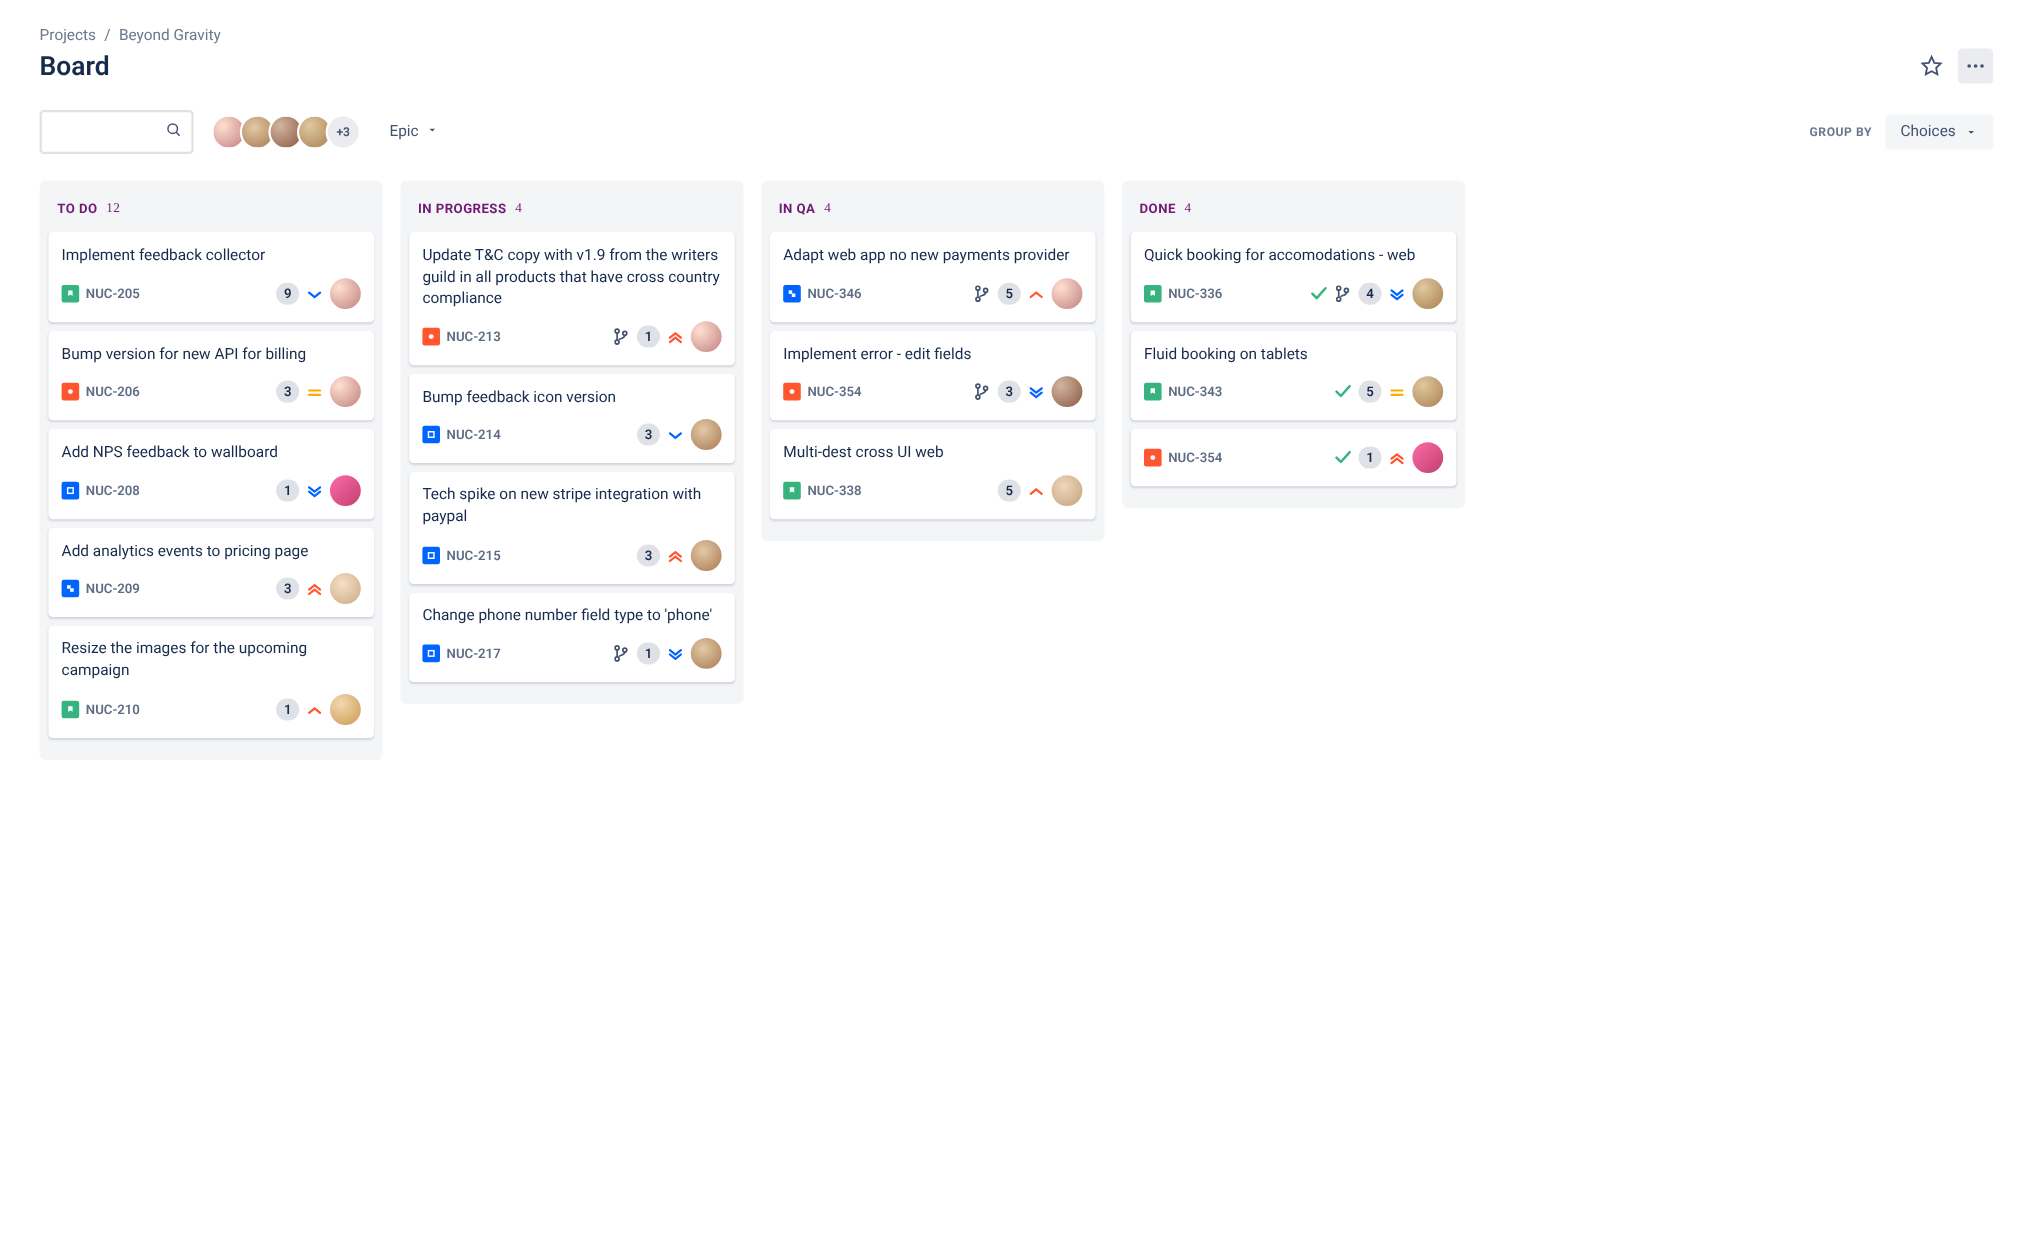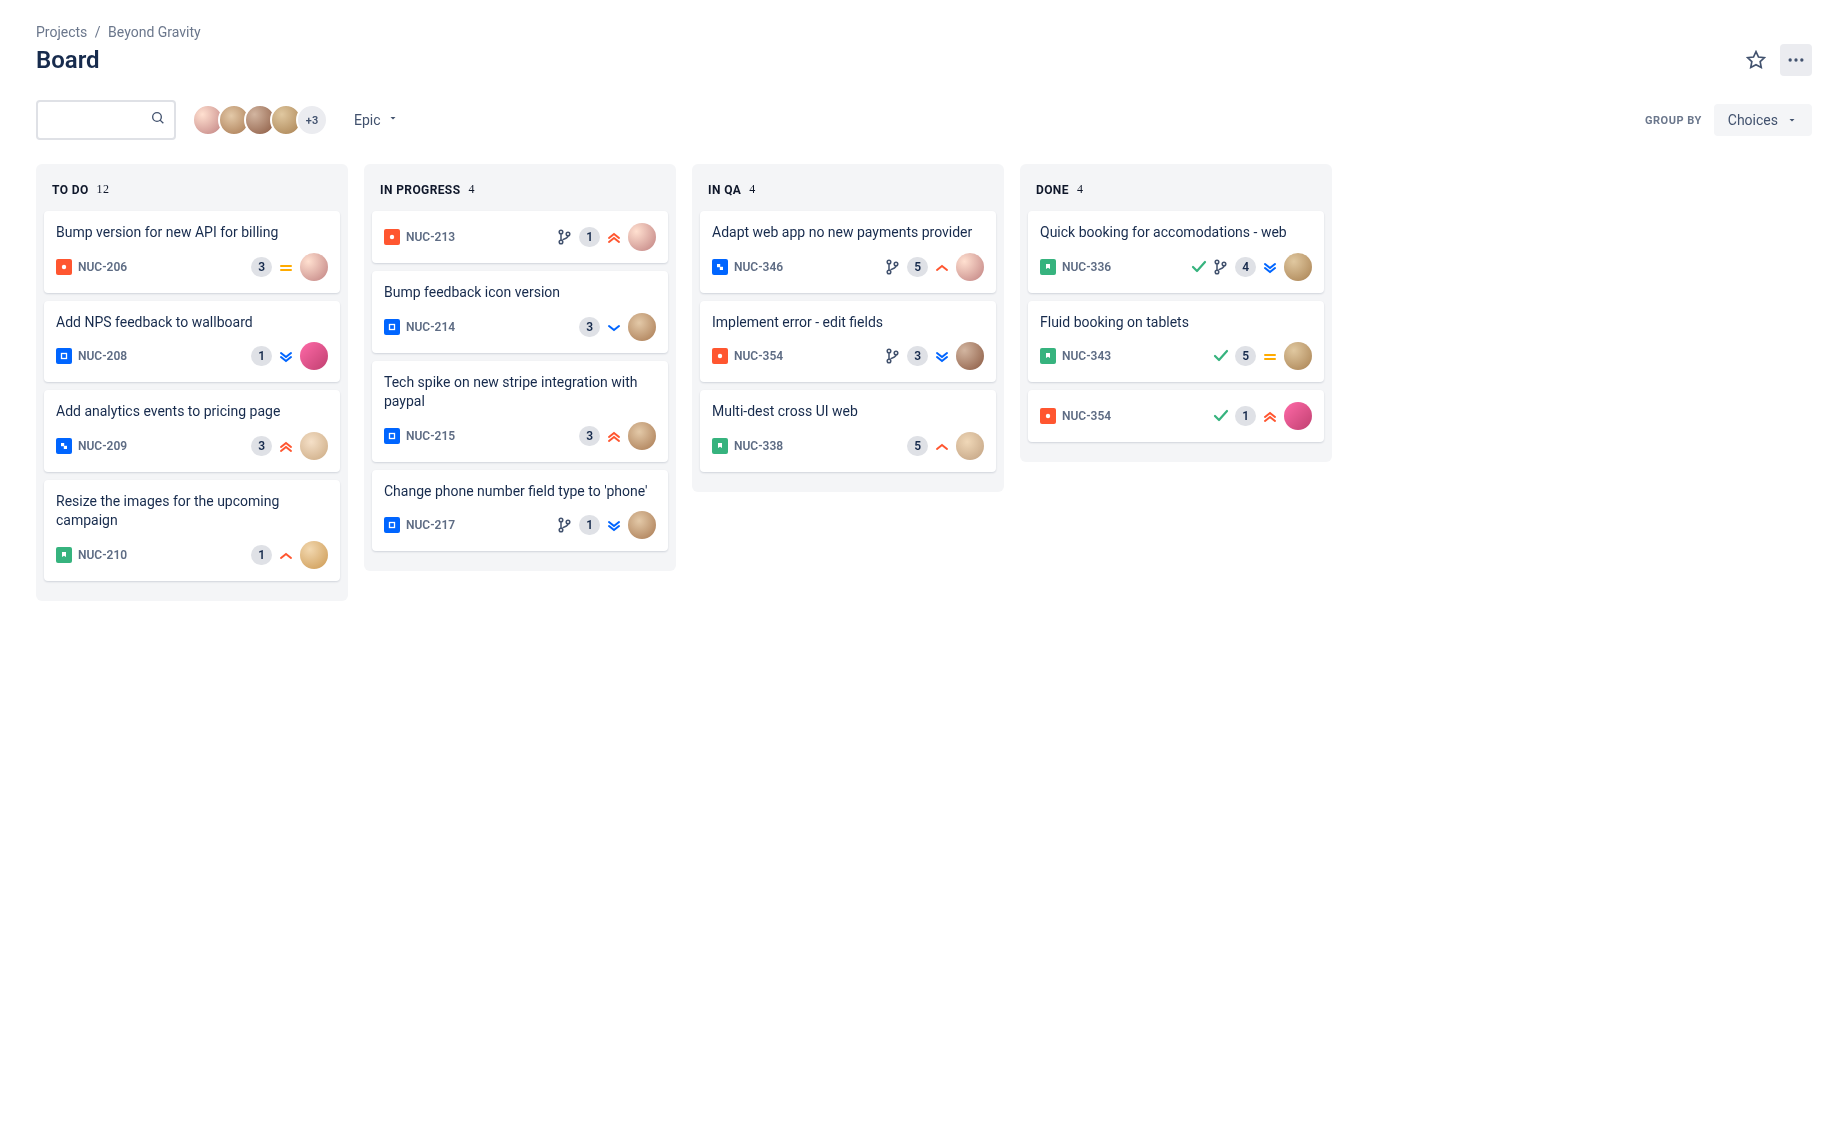--- a/index.html
+++ b/index.html
@@ -25,21 +25,21 @@
   .avatar-stack { display: flex; align-items: center; }
   .avatar { width: 32px; height: 32px; border-radius: 50%; border: 2px solid #fff; display: inline-flex; align-items: center; justify-content: center; font-size: 11px; font-weight: 600; color: #fff; margin-left: -6px; background-size: cover; background-position: center; }
   .avatar:first-child { margin-left: 0; }
   .avatar.more { background: #EBECF0; color: #42526E; }
   .dropdown-label { display: inline-flex; align-items: flex-start; gap: 6px; font-size: 14px; color: #42526E; cursor: pointer; padding: 6px 10px; border-radius: 4px; }
   .controls-right { display: flex; align-items: center; gap: 12px; }
   .group-by-label { font-size: 11px; font-weight: 700; letter-spacing: 0.5px; color: #6B778C; text-transform: uppercase; }
   .group-by-select { display: inline-flex; align-items: center; gap: 8px; background: #F4F5F7; border-radius: 4px; padding: 8px 14px; font-size: 14px; color: #42526E; cursor: pointer; }
   .board { display: flex; gap: 16px; margin-top: 24px; align-items: flex-start; }
   .column { background: #F4F5F7; border-radius: 6px; width: 312px; min-width: 312px; padding: 12px 8px; }
-  .column-header { display: flex; align-items: center; gap: 8px; padding: 6px 8px 14px; font-size: 12px; font-weight: 700; letter-spacing: 0.4px; color: #0f172a; text-transform: uppercase; }
+  .column-header { display: flex; align-items: center; gap: 8px; padding: 6px 8px 14px; font-size: 12px; font-weight: 700; letter-spacing: 0.4px; color: #701a75; text-transform: uppercase; }
   .column-count { font-weight: 500; font-family: Liberation Serif, serif; }
   .card { background: #fff; border-radius: 4px; box-shadow: 0 1px 2px rgba(9,30,66,0.15); padding: 12px; margin-bottom: 8px; cursor: pointer; }
   .card-title { font-size: 14px; color: #172B4D; line-height: 1.4; margin-bottom: 10px; }
   .card-footer { display: flex; align-items: center; justify-content: space-between; }
   .card-left { display: flex; align-items: center; gap: 6px; }
   .card-right { display: flex; align-items: center; gap: 6px; }
   .issue-icon { width: 16px; height: 16px; border-radius: 2px; display: inline-flex; align-items: center; justify-content: center; flex-shrink: 0; }
   .issue-icon.story { background: #36B37E; }
   .issue-icon.bug { background: #FF5630; }
   .issue-icon.task { background: #0065FF; }
@@ -117,20 +117,42 @@
   </div>
 </div>
 
 <div class="board" id="board">
     <div class="column">
     <div class="column-header">
       <span>TO DO</span>
       <span class="column-count">12</span>
     </div>
       <div class="card">
+      <div class="card-title">Implement feedback collector</div>
+      <div class="card-footer">
+        <div class="card-left">
+          <span class="issue-icon story">
+              <svg viewBox="0 0 10 10">
+                <use href="#ico-story"></use>
+              </svg>
+            </span>
+          <span class="issue-key">NUC-205</span>
+        </div>
+        <div class="card-right">
+            <span class="count-badge">9</span>
+            <span class="priority">
+              <svg viewBox="0 0 14 14">
+                <use href="#prio-low"></use>
+              </svg>
+            </span>
+            <span class="card-avatar" style="background-image:radial-gradient(circle at 30% 30%, #ffe0d0, #c08080)"></span>
+          </div>
+      </div>
+      </div>
+      <div class="card">
       <div class="card-title">Bump version for new API for billing</div>
       <div class="card-footer">
         <div class="card-left">
           <span class="issue-icon bug">
               <svg viewBox="0 0 10 10">
                 <use href="#ico-bug"></use>
               </svg>
             </span>
           <span class="issue-key">NUC-206</span>
         </div>
@@ -211,20 +233,21 @@
           </div>
       </div>
       </div>
     </div>
     <div class="column">
     <div class="column-header">
       <span>IN PROGRESS</span>
       <span class="column-count">4</span>
     </div>
       <div class="card">
+      <div class="card-title">Update T&amp;C copy with v1.9 from the writers guild in all products that have cross country compliance</div>
       <div class="card-footer">
         <div class="card-left">
           <span class="issue-icon bug">
               <svg viewBox="0 0 10 10">
                 <use href="#ico-bug"></use>
               </svg>
             </span>
           <span class="issue-key">NUC-213</span>
         </div>
         <div class="card-right">

